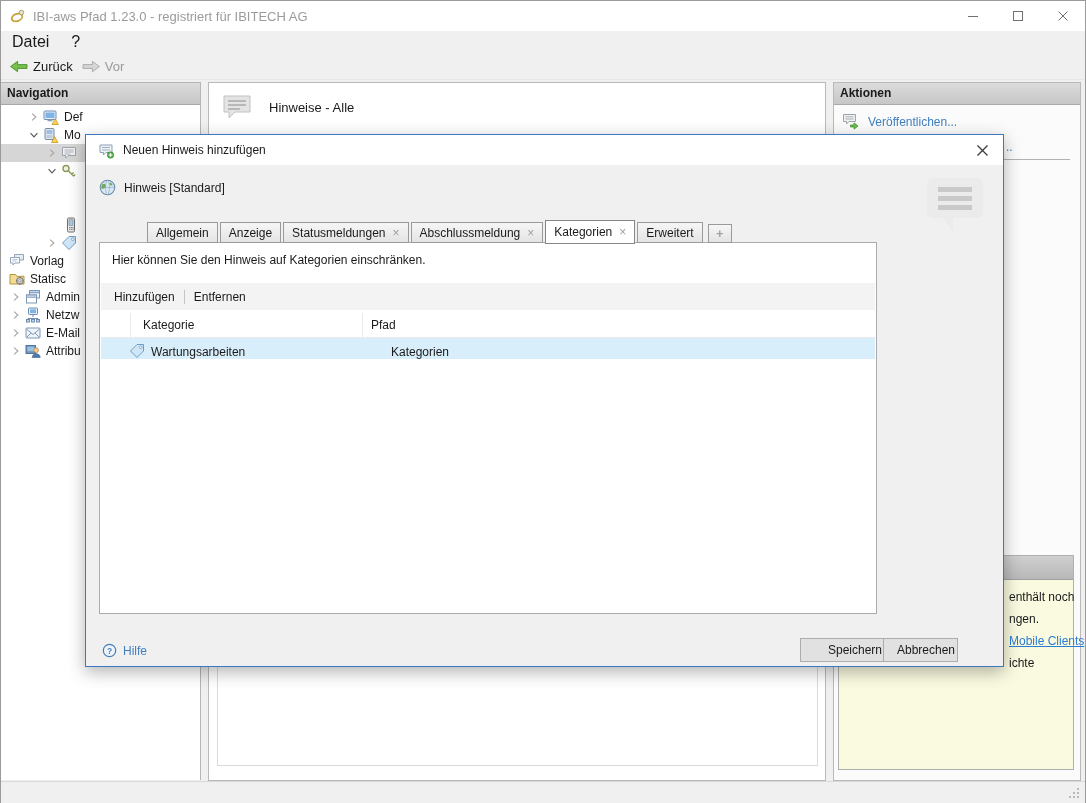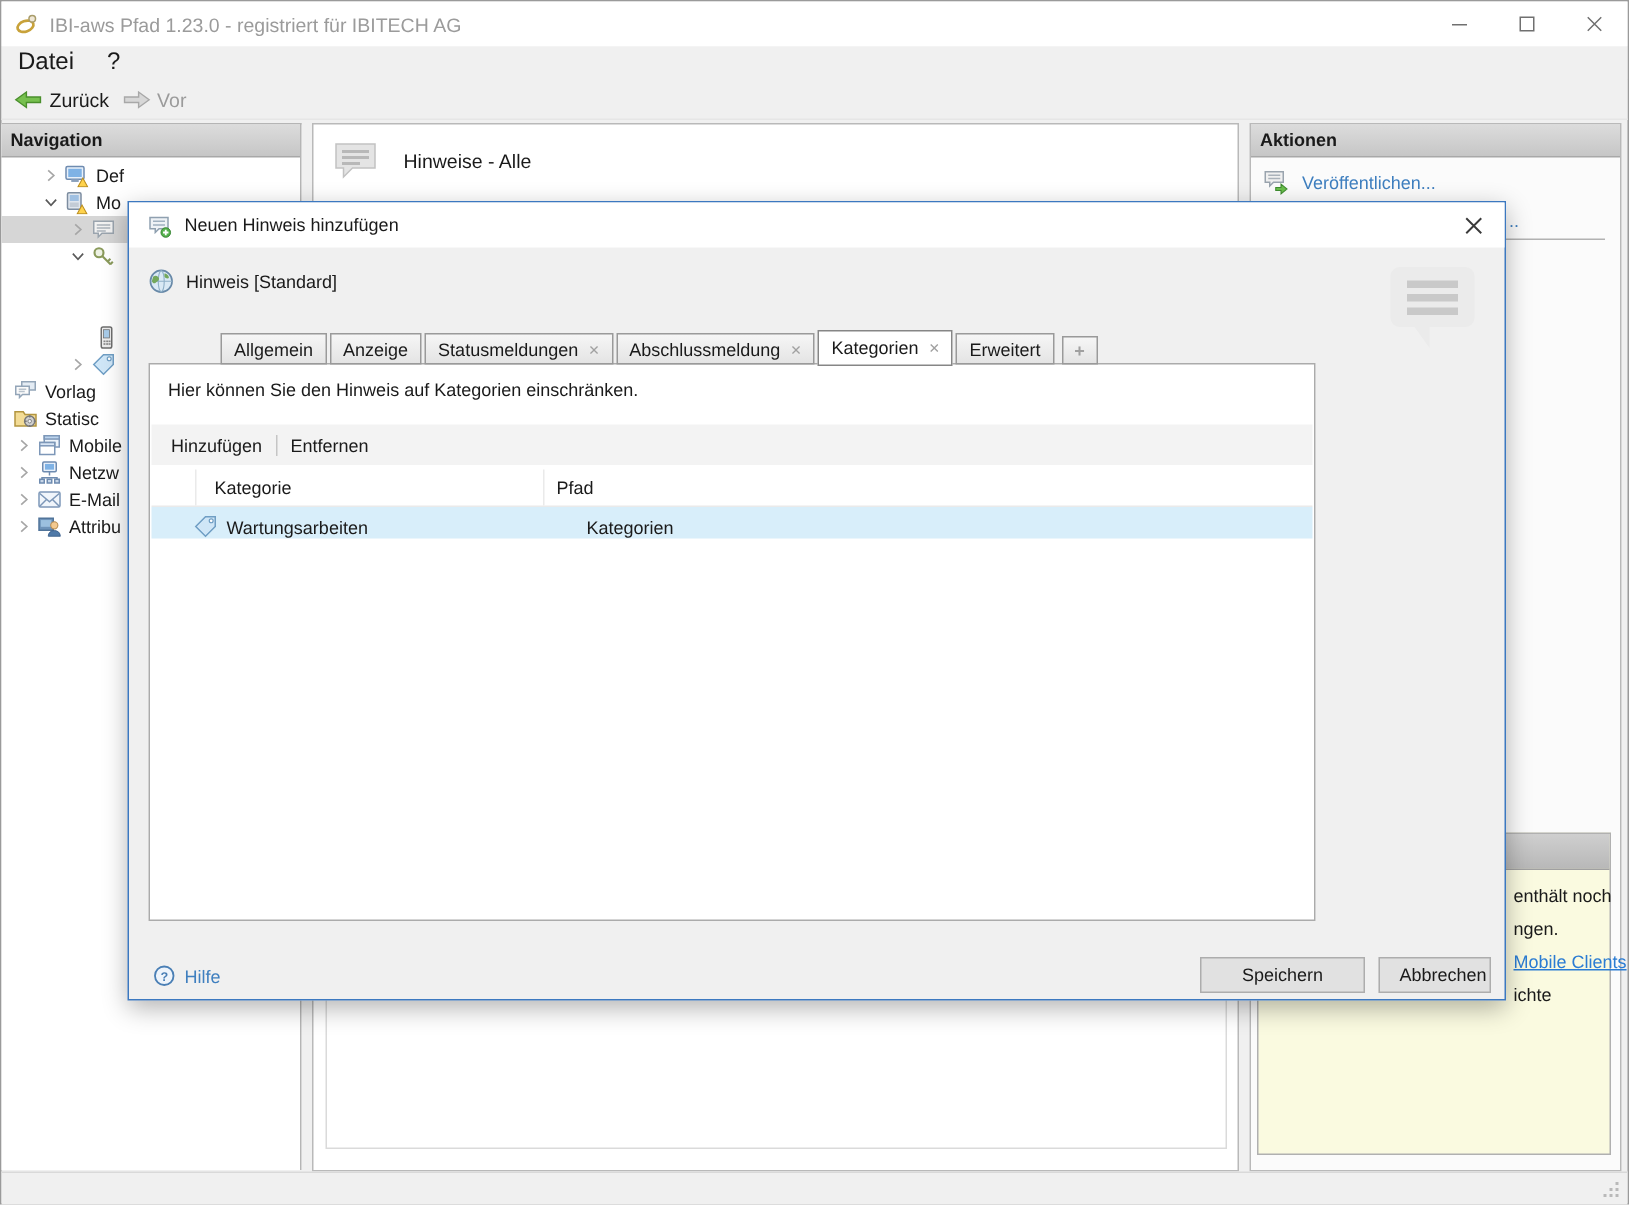--- a/index.html
+++ b/index.html
@@ -81,21 +81,21 @@
   .tbl-header .c2{flex:1;line-height:24px;padding-left:8px;}
   .tbl-rows{position:absolute;left:1px;right:1px;top:95px;}
   .tbl-row{height:21px;display:flex;align-items:flex-end;font-size:12px;color:#1a1a1a;padding-left:20px;}
   .tbl-row.selected{background:#d8eefa;}
   .row-icon{width:16px;height:16px;margin:0 6px 0 8px;flex:none;}
   .row-kat{width:240px;box-sizing:border-box;}
   .help-link{position:absolute;left:16px;top:508px;display:flex;gap:6px;align-items:center;font-size:12px;color:#3f7fbf;}
   .help-link .hicon{width:15px;height:15px;}
   .dlg-btn{position:absolute;top:503px;height:24px;font-size:12px;background:#e1e1e1;border:1px solid #adadad;color:#1a1a1a;font-family:inherit;}
   .dlg-btn.save{left:714px;width:110px;}
-  .dlg-btn.cancel{left:833px;width:75px;padding-left:13px;}
+  .dlg-btn.cancel{left:797px;width:75px;padding-left:13px;}
 </style>
 </head>
 <body>
 
 <div class="window">
 
   <div class="titlebar">
     <span class="app-icon" data-icon="app-icon">
         <svg viewBox="0 0 16 16">
           <ellipse cx="7" cy="9.5" rx="5.5" ry="3.5" fill="none" stroke="#c8a23a" stroke-width="1.8" transform="rotate(-20 7 9.5)"></ellipse>
@@ -258,21 +258,21 @@
             <svg viewBox="0 0 16 16">
               <path d="M5 2.5l6 5.5-6 5.5" fill="none" stroke="#a6a6a6" stroke-width="1.8"></path>
             </svg>
           </span>
           <span class="tree-icon"><svg viewBox="0 0 16 16">
               <rect x="4.5" y="1.5" width="10" height="7.5" fill="#eef4fb" stroke="#7d97b8"></rect>
               <rect x="4.5" y="1.5" width="10" height="2.2" fill="#bcd4ee" stroke="#7d97b8"></rect>
               <rect x="1.5" y="6" width="10" height="8" fill="#fff" stroke="#7d97b8"></rect>
               <rect x="1.5" y="6" width="10" height="2.2" fill="#d7e5f5" stroke="#7d97b8"></rect>
             </svg></span>
-          <span>Mobile</span>
+          <span>Admin</span>
         </div>
         <div class="tree-row" style="padding-left: 6px;">
           <span class="expander">
             <svg viewBox="0 0 16 16">
               <path d="M5 2.5l6 5.5-6 5.5" fill="none" stroke="#a6a6a6" stroke-width="1.8"></path>
             </svg>
           </span>
           <span class="tree-icon"><svg viewBox="0 0 16 16">
               <rect x="3.5" y="1" width="9" height="6.5" rx="0.8" fill="#e8f0fa" stroke="#6e8bb0"></rect>
               <rect x="5" y="2.3" width="6" height="3.8" fill="#7fb2e5"></rect>

